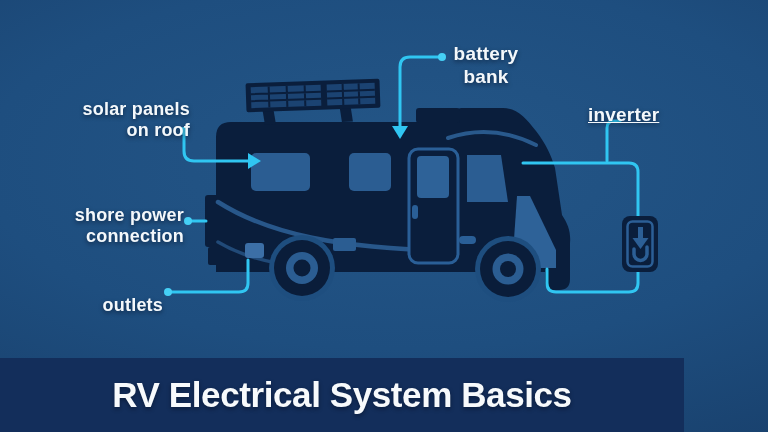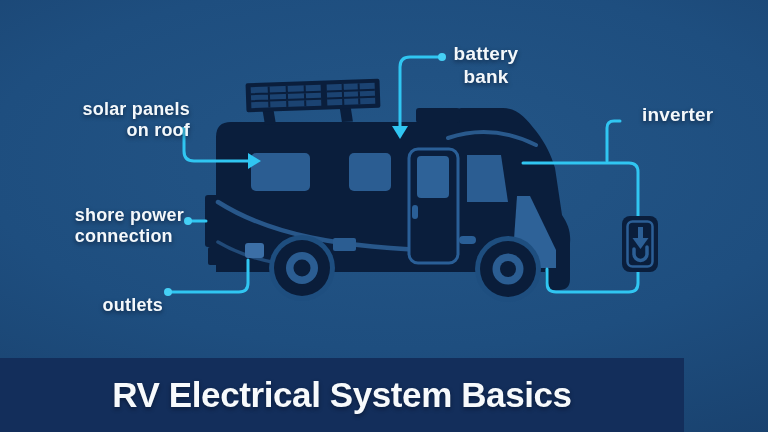--- a/index.html
+++ b/index.html
@@ -7,24 +7,24 @@
     position:relative;width:768px;height:432px;overflow:hidden;
     font-family:"Liberation Sans",sans-serif;
     background:radial-gradient(120% 95% at 52% 38%, #245687 0%, #1e4e7f 45%, #183f6b 85%, #153a63 100%);
   }
   .stage svg{position:absolute;left:0;top:0;}
   .callout-label{
     position:absolute;color:#f4f8fb;font-weight:bold;line-height:21px;font-size:18px;
     white-space:pre-line;text-shadow:0 2px 4px rgba(3,10,26,.5);letter-spacing:.2px;
   }
   .label-solar{right:578px;top:99px;text-align:right;}
-  .label-shore{right:584px;top:205px;}
+  .label-shore{right:584px;top:205px;text-align:right;}
   .label-outlets{right:605px;top:279px;text-align:right;margin-top:16px;}
   .label-battery{left:426px;top:42px;width:120px;text-align:center;font-size:19px;line-height:23px;}
-  .label-inverter{left:642px;top:104px;font-size:19px;}
+  .label-inverter{left:588px;top:104px;font-size:19px;text-decoration:underline;}
   .banner{
     position:absolute;left:0;top:358px;width:684px;height:74px;background:#132e5b;
     display:flex;align-items:center;justify-content:center;
   }
   .banner h1{
     margin:0;color:#f7fafc;font-size:35px;font-weight:bold;letter-spacing:-0.4px;
     text-shadow:0 2px 4px rgba(2,8,22,.45);
   }
 </style>
 </head>

